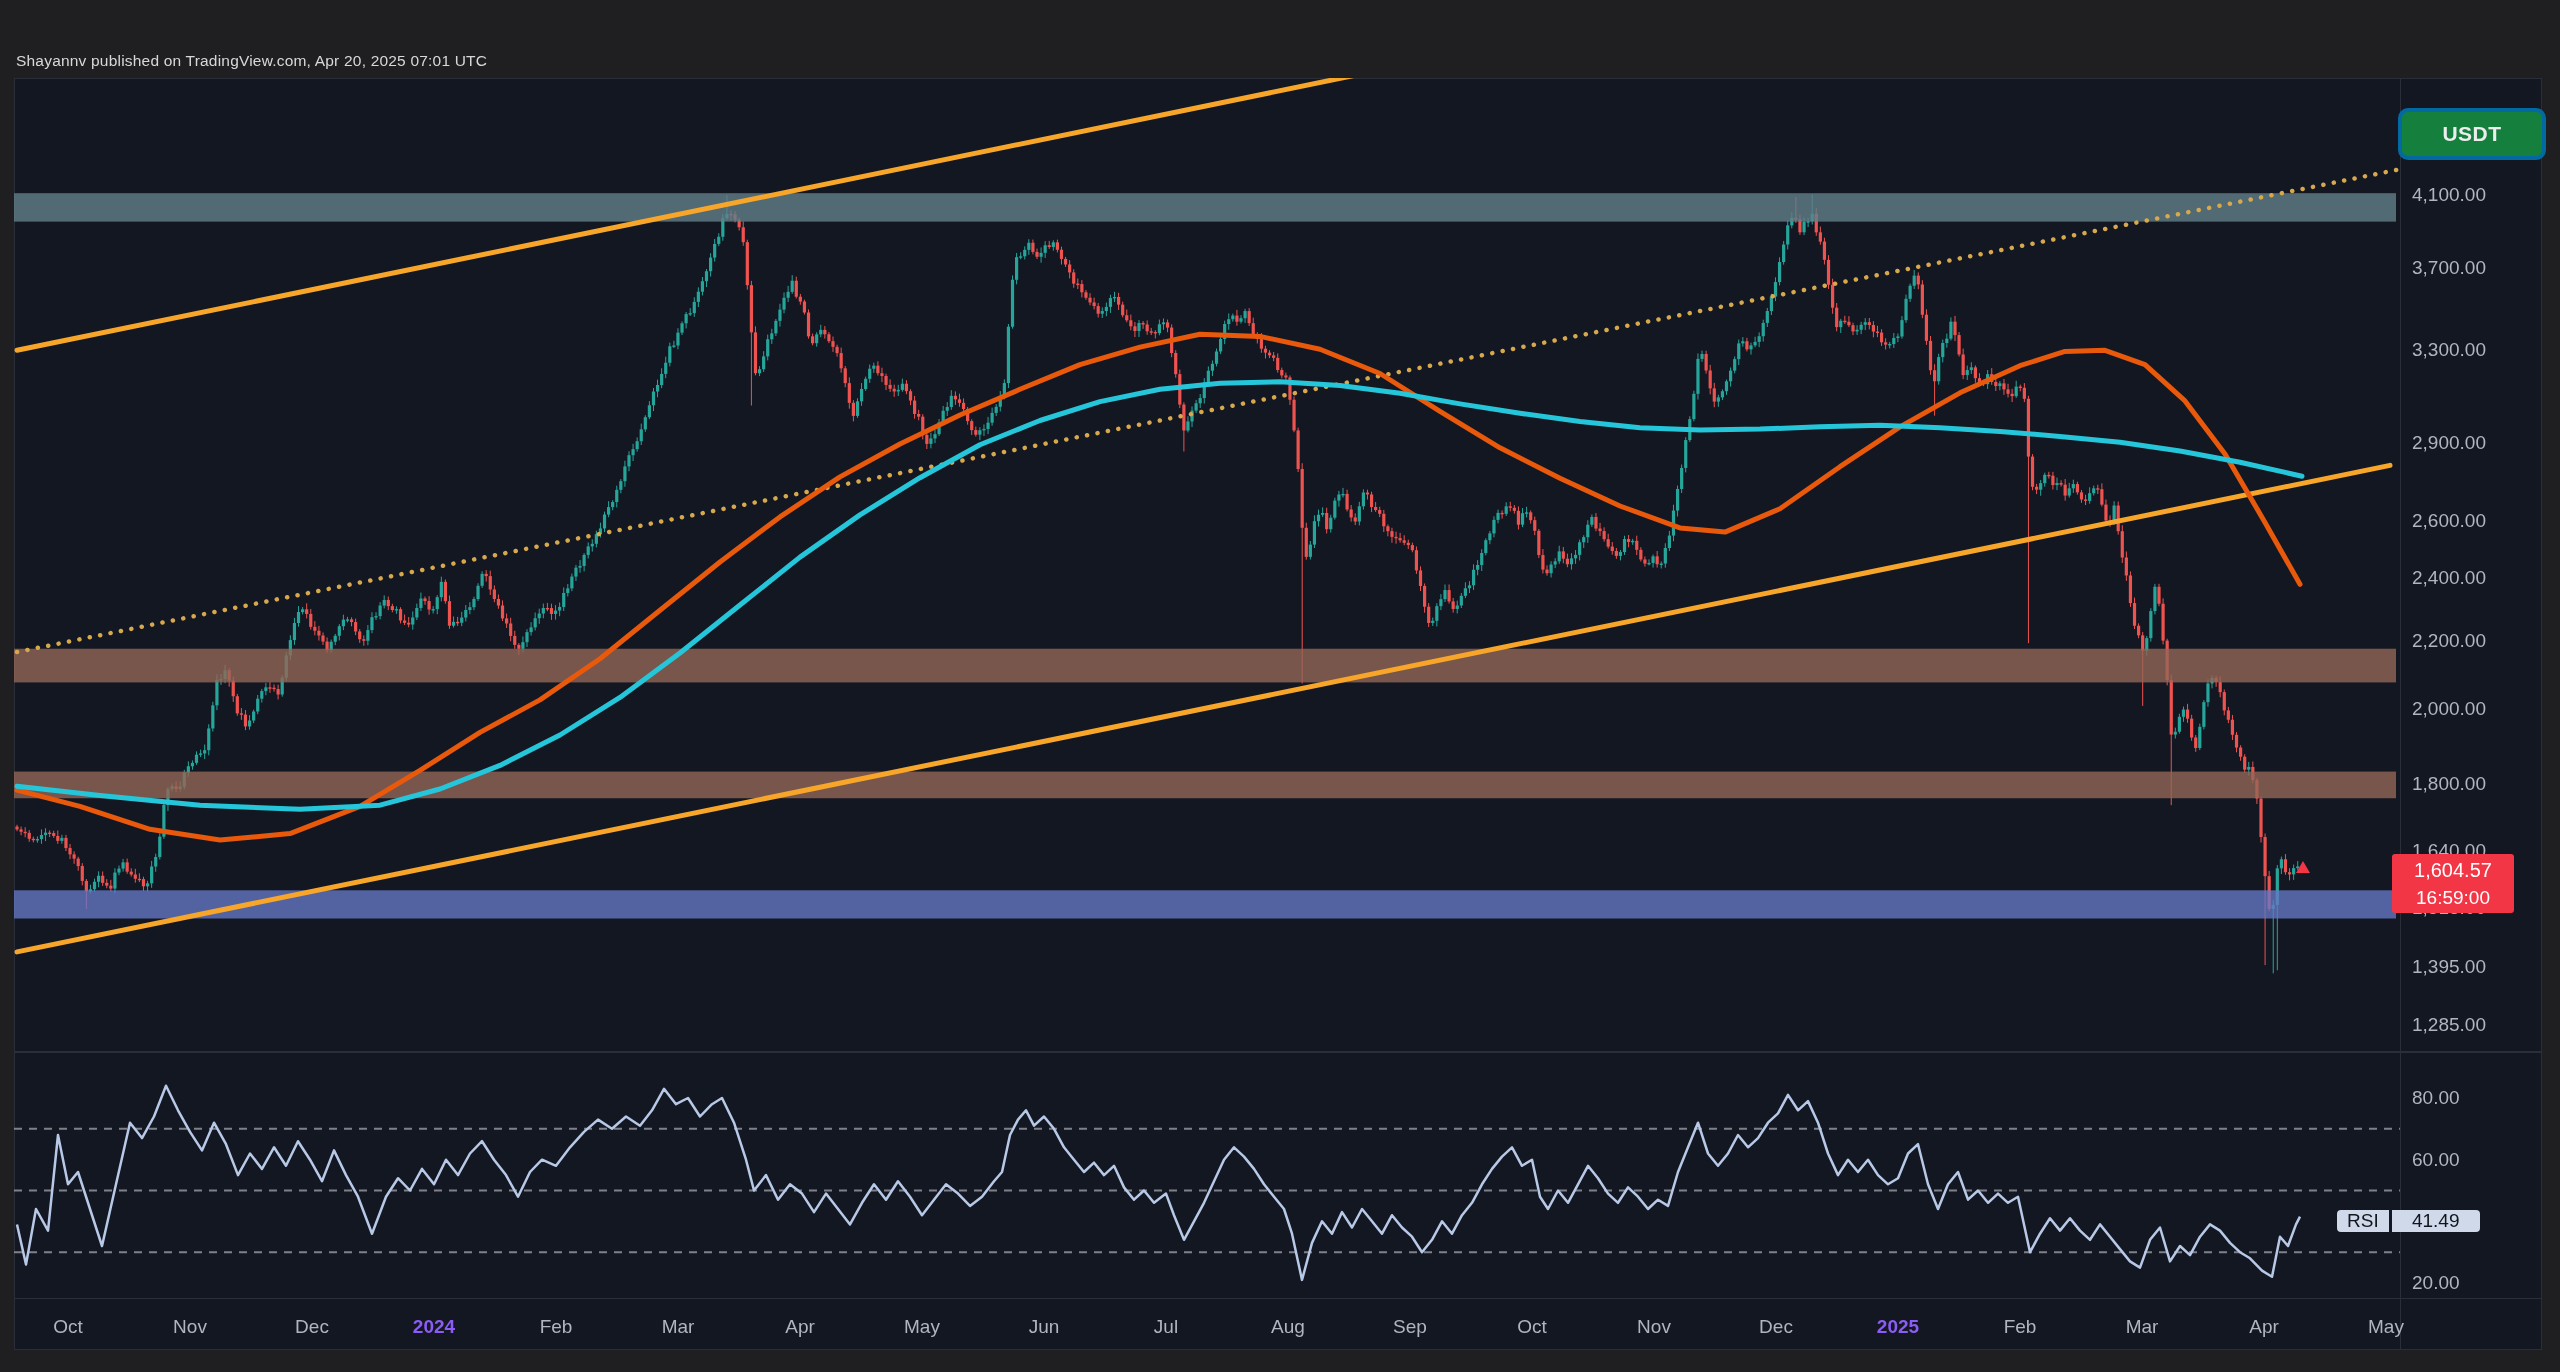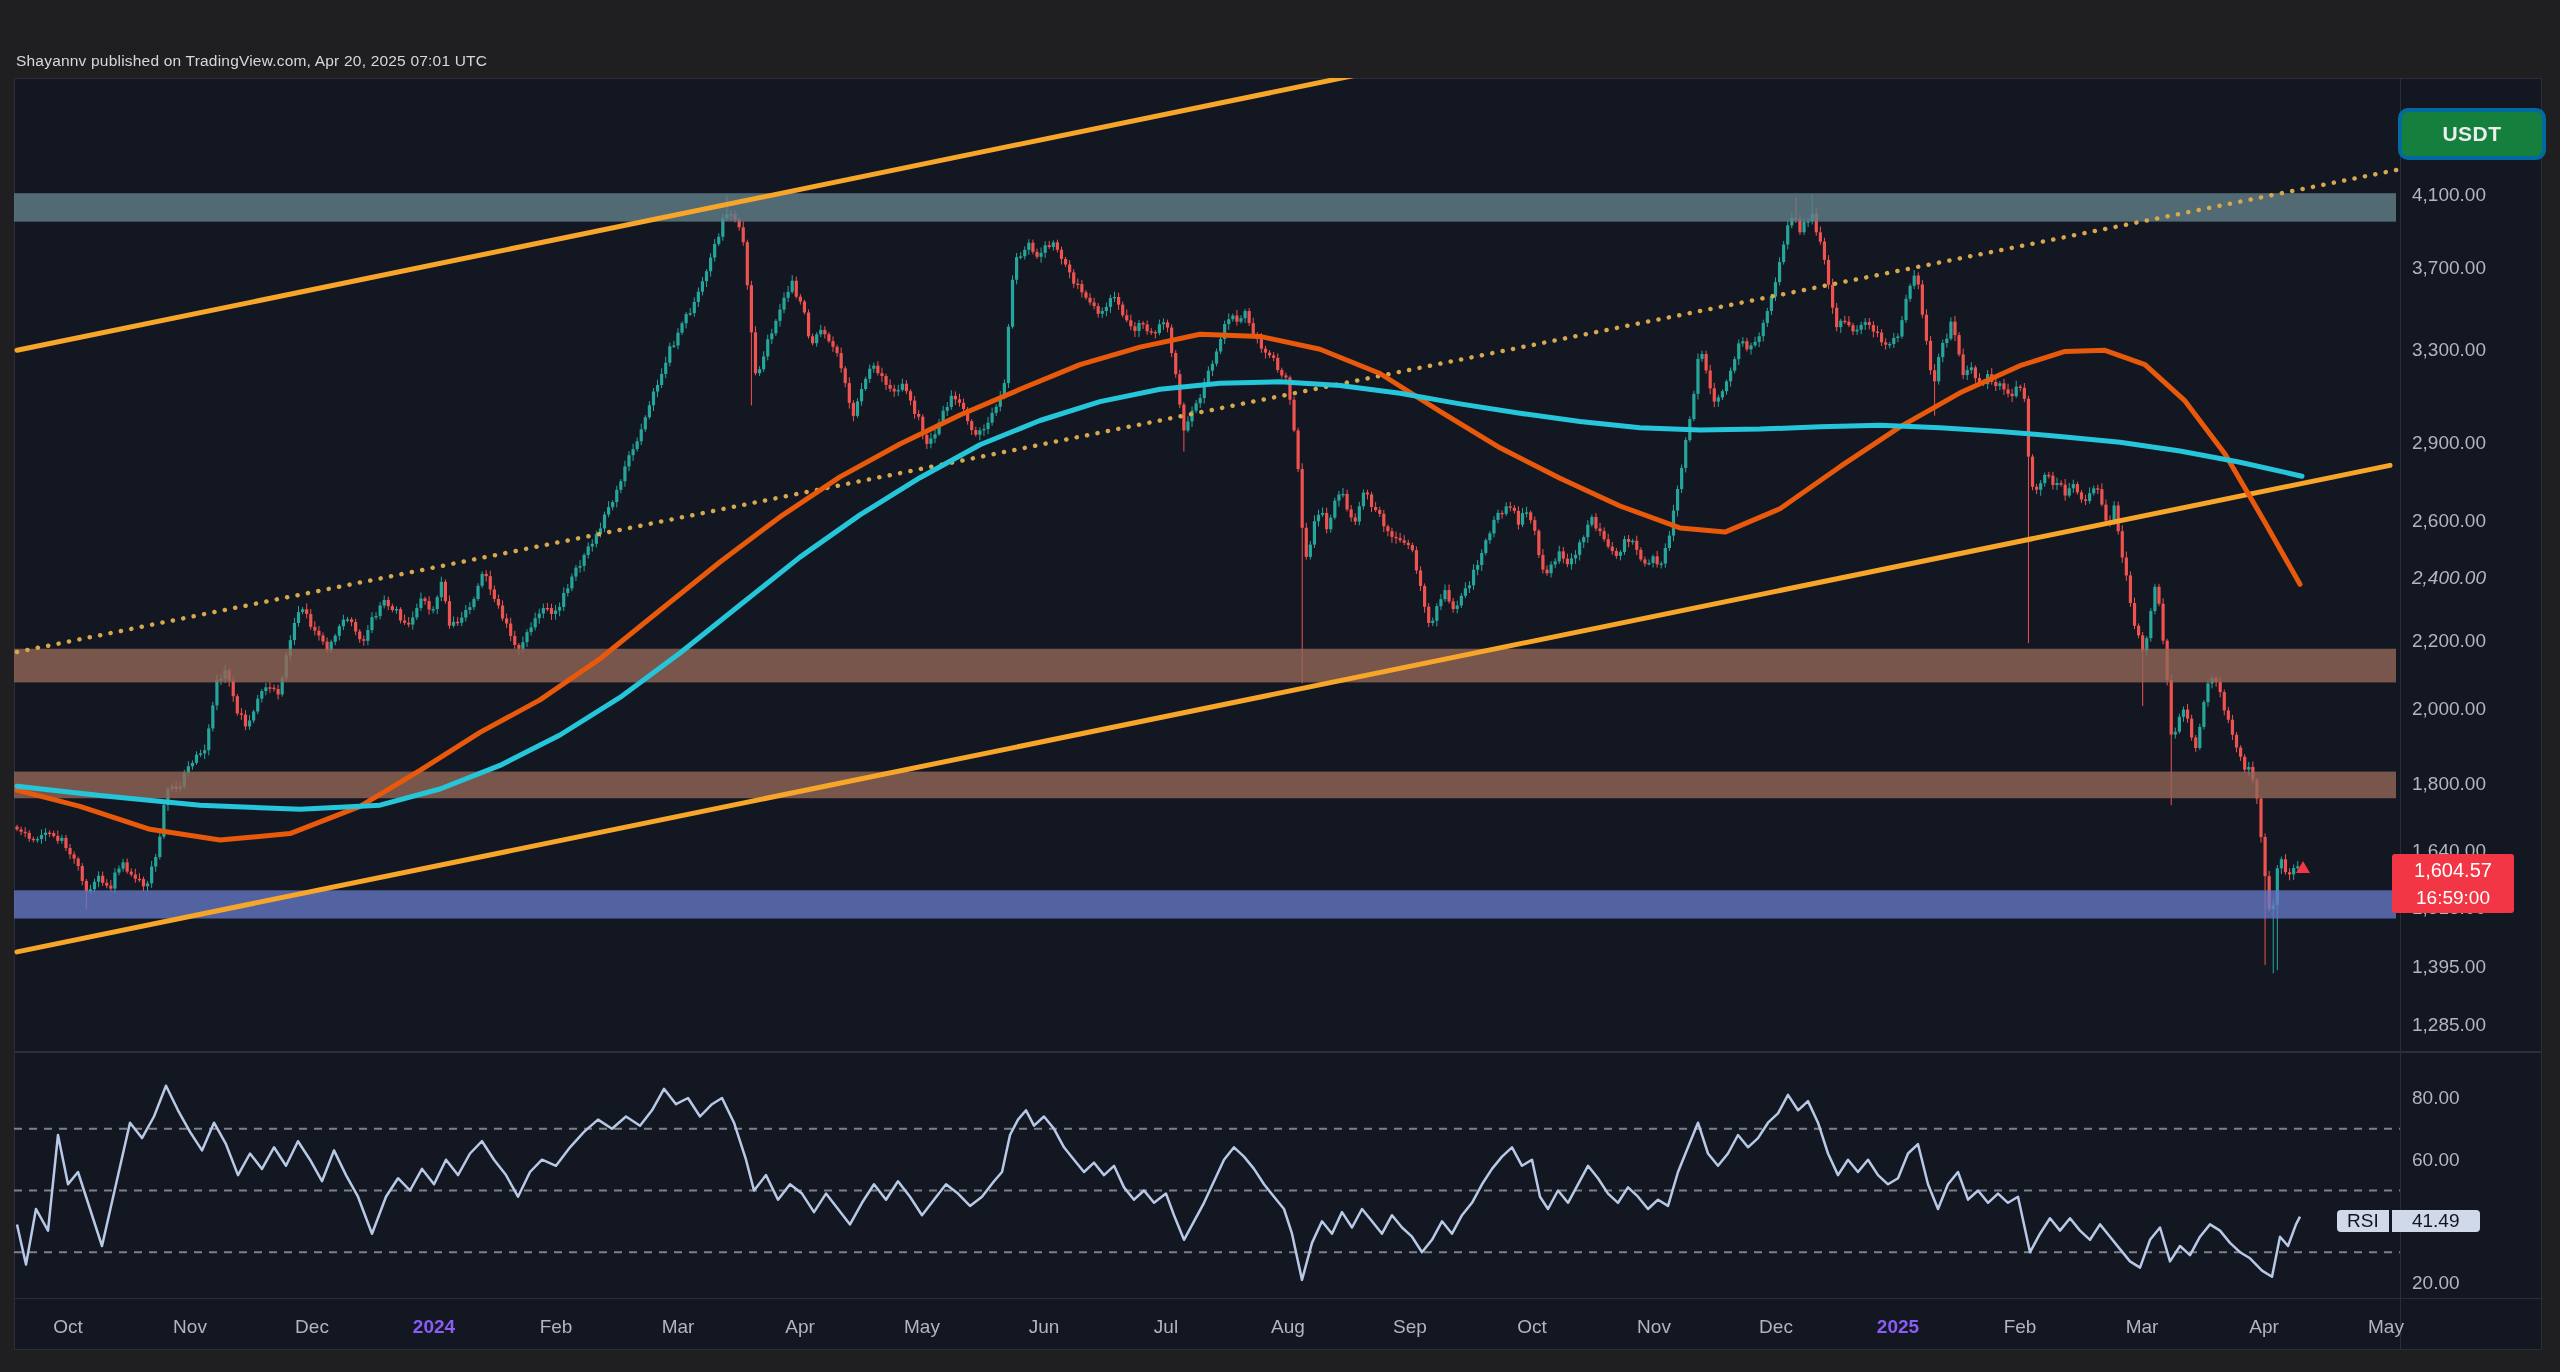--- a/index.html
+++ b/index.html
@@ -1182,21 +1182,21 @@
   <div class="sep" style="left:14px;top:1003px;width:2528px;height:2px;"></div>
   <div class="sep" style="left:14px;top:1250px;width:2528px;height:1px;"></div>
   <div class="sep" style="left:2400px;top:30px;width:1px;height:1272px;"></div>
 
   <div id="price-axis">
       <div class="axis-label price-label" style="top: 135.944px;">4,100.00</div>
       <div class="axis-label price-label" style="top: 209.424px;">3,700.00</div>
       <div class="axis-label price-label" style="top: 291.319px;">3,300.00</div>
       <div class="axis-label price-label" style="top: 383.809px;">2,900.00</div>
       <div class="axis-label price-label" style="top: 461.974px;">2,600.00</div>
-      <div class="axis-label price-label" style="top: 519.268px; font-style: italic;">2,400.00</div>
+      <div class="axis-label price-label" style="top: 519.268px;">2,400.00</div>
       <div class="axis-label price-label" style="top: 581.551px;">2,200.00</div>
       <div class="axis-label price-label" style="top: 649.774px;">2,000.00</div>
       <div class="axis-label price-label" style="top: 725.191px;">1,800.00</div>
       <div class="axis-label price-label" style="top: 791.825px;">1,640.00</div>
       <div class="axis-label price-label" style="top: 848.574px;">1,515.00</div>
       <div class="axis-label price-label" style="top: 907.643px;">1,395.00</div>
       <div class="axis-label price-label" style="top: 966.436px;">1,285.00</div>
     </div>
   <div id="time-axis">
       <div class="axis-label month-label" style="left: 68px;">Oct</div>

